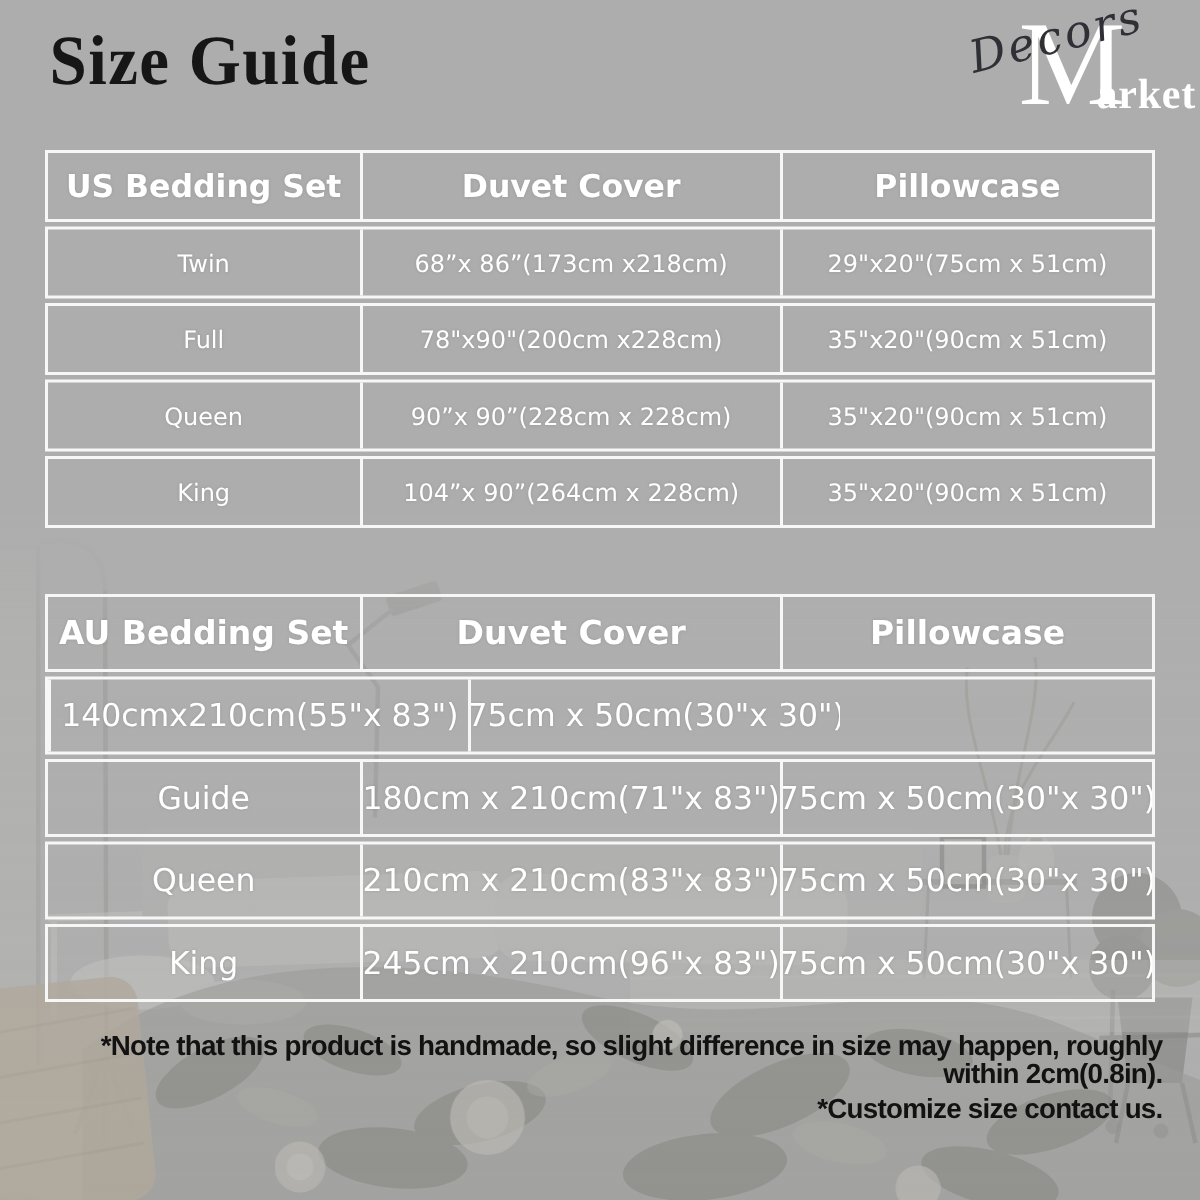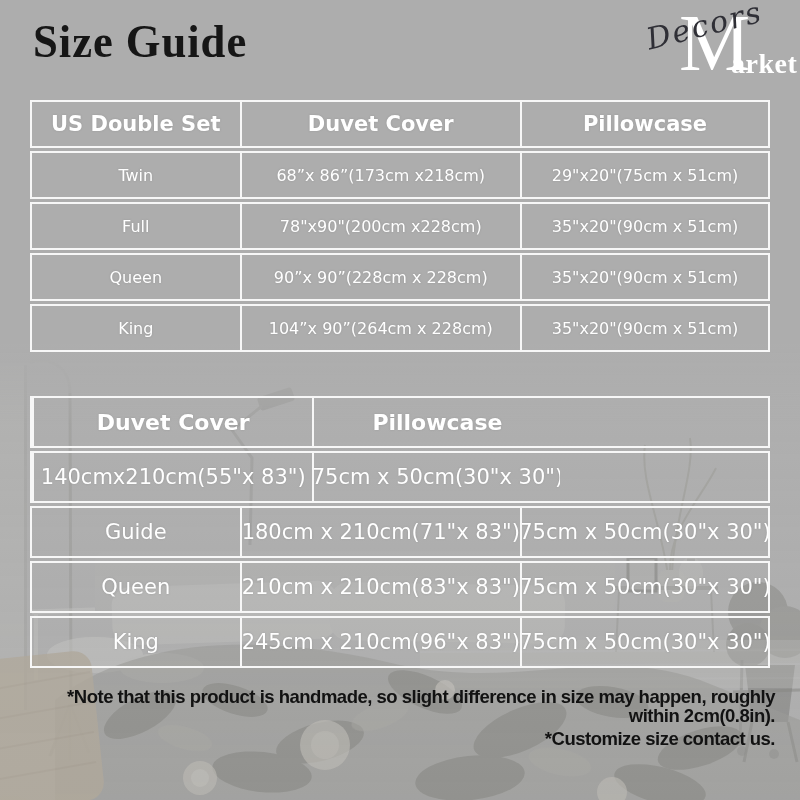--- a/index.html
+++ b/index.html
@@ -194,21 +194,21 @@
   <h1 class="title">Size Guide</h1>
 
   <div class="logo">
     <span class="logo-m">M</span>
     <span class="logo-rest">arket</span>
     <span class="logo-script">Decors</span>
   </div>
 
   <div class="size-table t1">
     <div class="trow header">
-      <div class="tcell c1">US Double Set</div>
+      <div class="tcell c1">US Bedding Set</div>
       <div class="tcell c2">Duvet Cover</div>
       <div class="tcell c3">Pillowcase</div>
     </div>
     <div class="trow">
       <div class="tcell c1">Twin</div>
       <div class="tcell c2">68”x 86”(173cm x218cm)</div>
       <div class="tcell c3">29"x20"(75cm x 51cm)</div>
     </div>
     <div class="trow">
       <div class="tcell c1">Full</div>
@@ -222,20 +222,21 @@
     </div>
     <div class="trow">
       <div class="tcell c1">King</div>
       <div class="tcell c2">104”x 90”(264cm x 228cm)</div>
       <div class="tcell c3">35"x20"(90cm x 51cm)</div>
     </div>
   </div>
 
   <div class="size-table t2">
     <div class="trow header">
+      <div class="tcell c1">AU Bedding Set</div>
       <div class="tcell c2">Duvet Cover</div>
       <div class="tcell c3">Pillowcase</div>
     </div>
     <div class="trow">
       <div class="tcell c2">140cmx210cm(55"x 83")</div>
       <div class="tcell c3">75cm x 50cm(30"x 30")</div>
     </div>
     <div class="trow">
       <div class="tcell c1">Guide</div>
       <div class="tcell c2">180cm x 210cm(71"x 83")</div>

